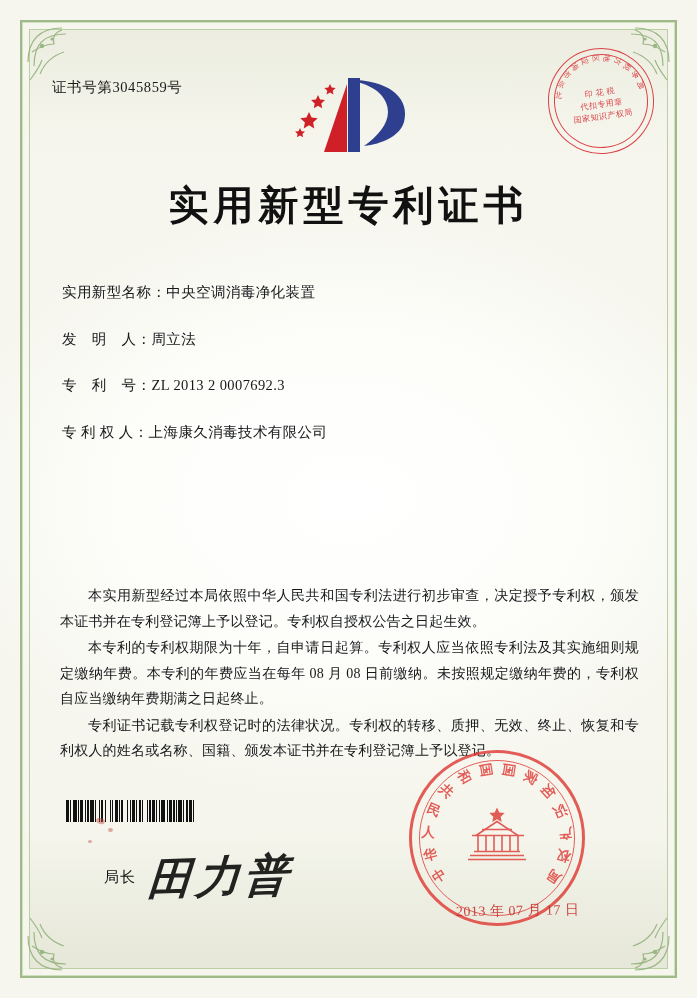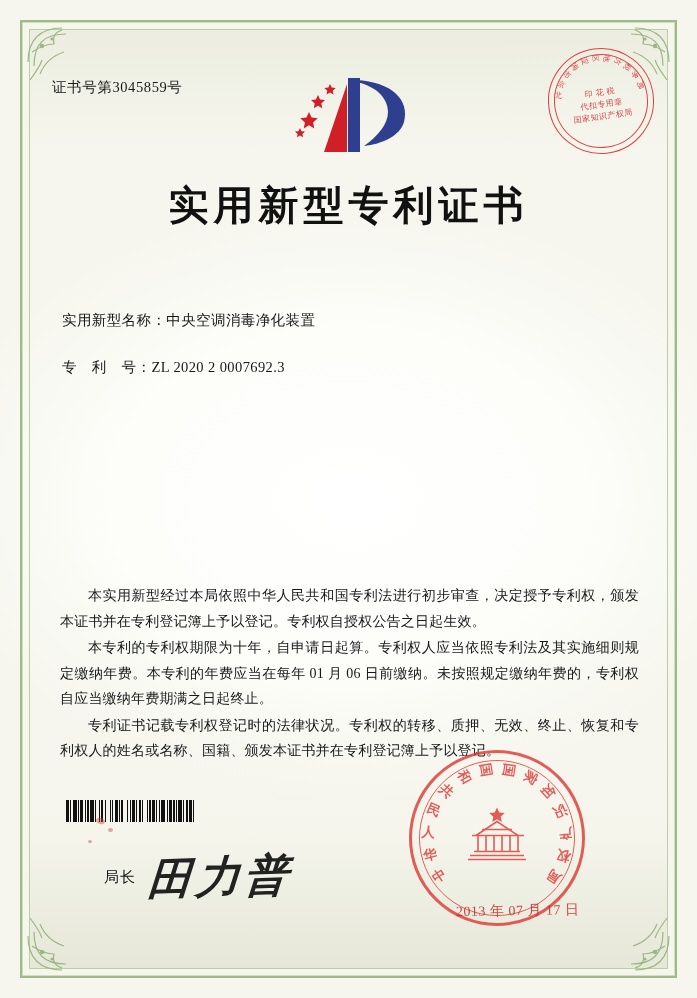--- a/index.html
+++ b/index.html
@@ -136,21 +136,20 @@
     letter-spacing: 5px;
     color: #111;
     font-family: "Liberation Serif", serif;
   }
 
   .fields {
     position: absolute;
     left: 62px;
     top: 283px;
     right: 60px;
-    margin-top: 28px;
   }
   .field {
     font-size: 14.5px;
     color: #15181a;
     margin-bottom: 27.5px;
     letter-spacing: 0.4px;
     white-space: nowrap;
   }
   .field .lbl { letter-spacing: 0.4px; }
   .field .val { letter-spacing: 0.4px; }
@@ -381,26 +380,28 @@
         <path d="M66 14 l1.7 3.6 4 .5 -3 2.6 .8 3.9 -3.5-2 -3.5 2 .8-3.9 -3-2.6 4-.5 z"></path>
         <path d="M36 58 l1.5 3.2 3.5 .4 -2.6 2.3 .7 3.4 -3.1-1.8 -3.1 1.8 .7-3.4 -2.6-2.3 3.5-.4 z"></path>
       </g>
     </svg>
   </div>
 
   <div class="title">实用新型专利证书</div>
 
   <div class="fields" id="fields">
       <div class="field"><span class="lbl">实用新型名称：</span><span class="val">中央空调消毒净化装置</span></div>
-      <div class="field"><span class="lbl">专　利　号：</span><span class="val">ZL 2020 2 0007692.3</span></div>
+      <div class="field"><span class="lbl">发　明　人：</span><span class="val">周立法</span></div>
+      <div class="field"><span class="lbl">专　利　号：</span><span class="val">ZL 2013 2 0007692.3</span></div>
+      <div class="field"><span class="lbl">专 利 权 人：</span><span class="val">上海康久消毒技术有限公司</span></div>
     </div>
 
   <div class="body-text" id="bodyText">
       <p>本实用新型经过本局依照中华人民共和国专利法进行初步审查，决定授予专利权，颁发本证书并在专利登记簿上予以登记。专利权自授权公告之日起生效。</p>
-      <p>本专利的专利权期限为十年，自申请日起算。专利权人应当依照专利法及其实施细则规定缴纳年费。本专利的年费应当在每年 01 月 06 日前缴纳。未按照规定缴纳年费的，专利权自应当缴纳年费期满之日起终止。</p>
+      <p>本专利的专利权期限为十年，自申请日起算。专利权人应当依照专利法及其实施细则规定缴纳年费。本专利的年费应当在每年 08 月 08 日前缴纳。未按照规定缴纳年费的，专利权自应当缴纳年费期满之日起终止。</p>
       <p>专利证书记载专利权登记时的法律状况。专利权的转移、质押、无效、终止、恢复和专利权人的姓名或名称、国籍、颁发本证书并在专利登记簿上予以登记。</p>
     </div>
 
   <div class="barcode" id="barcode">
       <i style="width: 3px;"></i>
       <i style="width: 1px; background: transparent;"></i>
       <i style="width: 1px;"></i>
       <i style="width: 2px; background: transparent;"></i>
       <i style="width: 4px;"></i>
       <i style="width: 1px; background: transparent;"></i>

